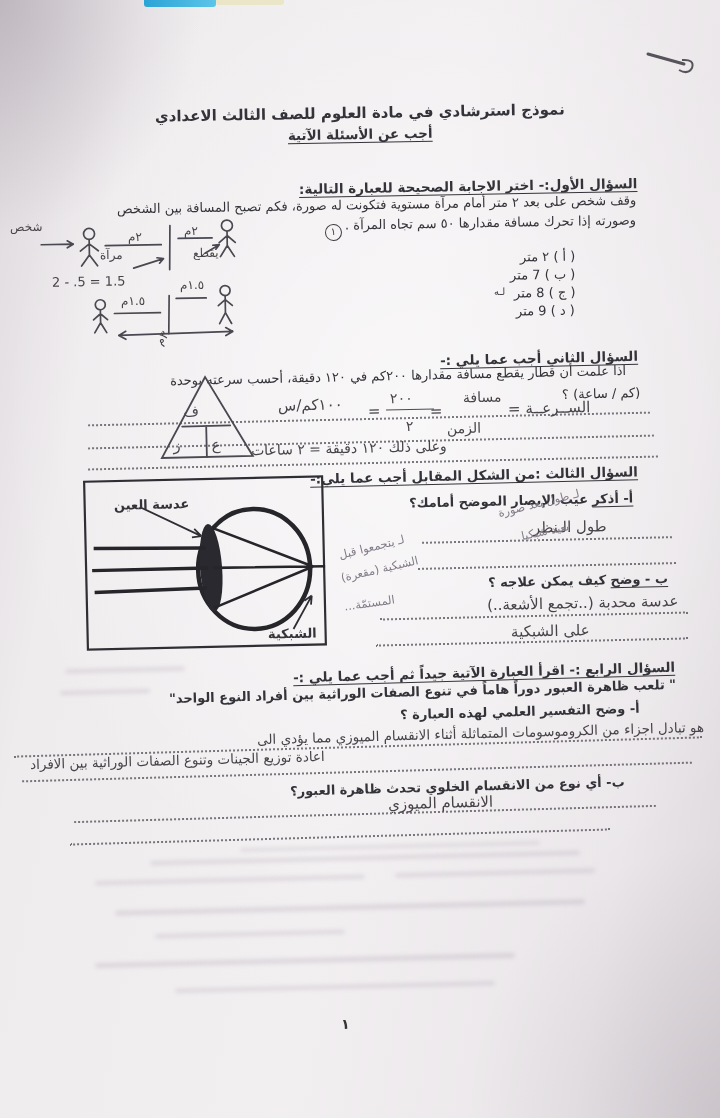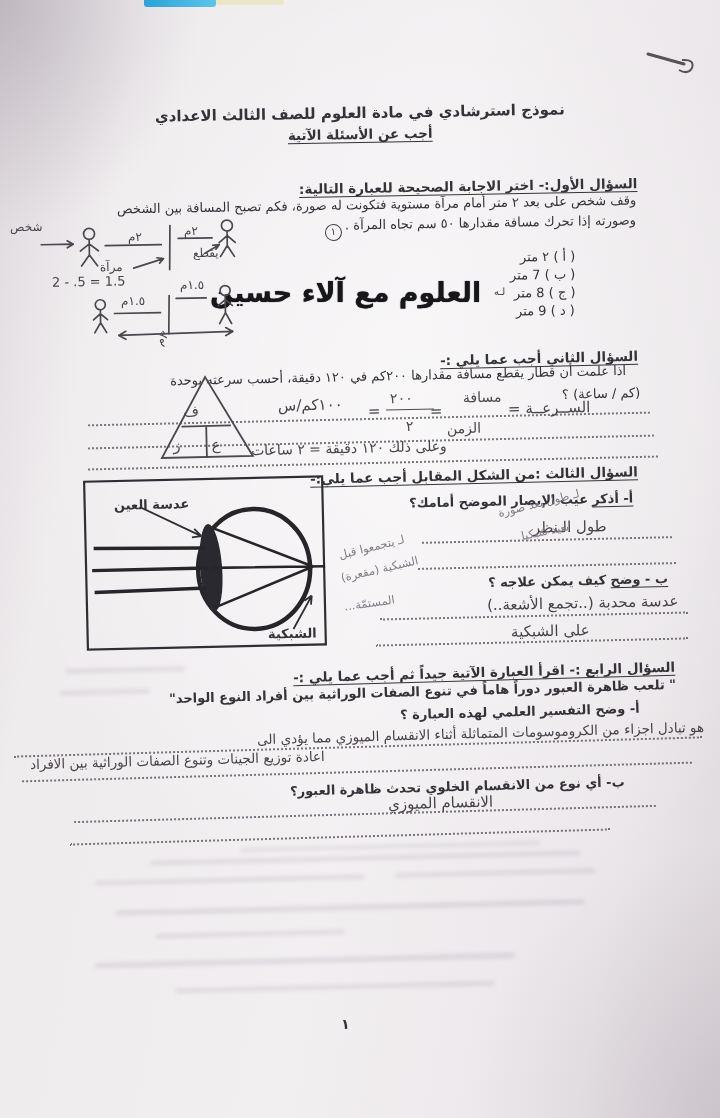--- a/index.html
+++ b/index.html
@@ -51,21 +51,20 @@
   <div class="abs printed t1" style="right:84px;top:197px;font-size:13px;">وقف شخص على بعد ٢ متر أمام مرآة مستوية فتكونت له صورة، فكم تصبح المسافة بين الشخص</div>
   <div class="abs printed t1" style="right:84px;top:215px;font-size:13px;">وصورته إذا تحرك مسافة مقدارها ٥٠ سم تجاه المرآة .</div>
   <div class="abs circ t1" style="left:325px;top:224px;">١</div>
 
   <div class="abs printed t1" style="right:145px;top:249px;font-size:13px;text-align:center;"><span>( أ )</span> <span>٢ متر</span></div>
   <div class="abs printed t1" style="right:145px;top:267px;font-size:13px;"><span>( ب )</span> <span>7 متر</span></div>
   <div class="abs printed t1" style="right:145px;top:285px;font-size:13px;"><span>( ج )</span> <span>8 متر</span></div>
   <div class="abs printed t1" style="right:145px;top:303px;font-size:13px;"><span>( د )</span> <span>9 متر</span></div>
   <div class="abs hand t1" style="left:494px;top:286px;font-size:10px;">لـه</div>
 
-  <div class="abs wm" style="left:210px;top:277px;font-size:27px;">العلوم مع آلاء حسين</div>
 
   <svg class="abs t1" style="left:8px;top:218px;" width="270" height="140" viewBox="0 0 270 140">
     <g stroke="#4a4850" stroke-width="1.7" fill="none" stroke-linecap="round">
       <g>
         <circle cx="82" cy="15" r="5.5"></circle>
         <path d="M82 21 L82 36 M82 25 L73 32 M82 25 L91 32 M82 36 L74 47 M82 36 L90 47"></path>
       </g>
       <path d="M34 25 L66 25 M66 25 L60 21.5 M66 25 L60 28.5"></path>
       <path d="M98 27 L154 27"></path>
       <path d="M163 8 L162 52"></path>
@@ -86,21 +85,21 @@
       <g>
         <circle cx="217" cy="74" r="5"></circle>
         <path d="M217 79 L217 96 M217 83 L210 89 M217 83 L224 89 M217 96 L211 107 M217 96 L223 107"></path>
       </g>
       <path d="M110 117 L224 115 M110 117 L117 113 M110 117 L117 121 M224 115 L217 111 M224 115 L217 119"></path>
     </g>
   </svg>
   <div class="abs hand t1" style="left:10px;top:220px;font-size:12px;">شخص</div>
   <div class="abs hand t1" style="left:128px;top:230px;font-size:12px;">٢م</div>
   <div class="abs hand t1" style="left:184px;top:224px;font-size:12px;">٢م</div>
-  <div class="abs hand t1" style="left:100px;top:260px;font-size:12px;">مرآة</div>
+  <div class="abs hand t1" style="left:100px;top:248px;font-size:12px;">مرآة</div>
   <div class="abs hand t1" style="left:193px;top:246px;font-size:12px;">يقطع</div>
   <div class="abs hand t1" dir="ltr" style="left:52px;top:274px;font-size:13px;">2 - .5 = 1.5</div>
   <div class="abs hand t1" style="left:180px;top:278px;font-size:12px;">١.٥م</div>
   <div class="abs hand t1" style="left:121px;top:294px;font-size:12px;">١.٥م</div>
   <div class="abs hand" style="left:155px;top:331px;font-size:12px;transform:rotate(-55deg);">٣م</div>
 
   <div class="abs printed b u t2" style="right:82px;top:350px;font-size:13.5px;">السؤال الثاني أجب عما يلي :-</div>
   <div class="abs printed t2" style="right:94px;top:368px;font-size:13px;">اذا علمت أن قطار يقطع مسافة مقدارها ٢٠٠كم في ١٢٠ دقيقة، أحسب سرعته بوحدة</div>
   <div class="abs printed t2" style="right:80px;top:386px;font-size:13px;">(كم / ساعة) ؟</div>
 

